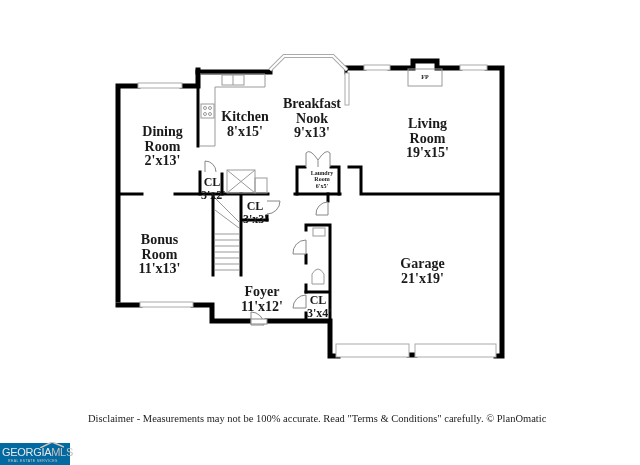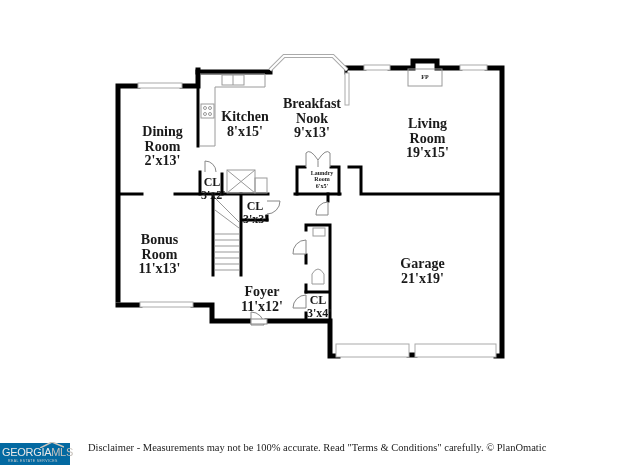--- a/index.html
+++ b/index.html
@@ -3,21 +3,21 @@
 <meta charset="utf-8">
 <style>
   html, body { margin:0; padding:0; background:#ffffff; }
   body { width:640px; height:465px; position:relative; overflow:hidden; font-family:"Liberation Serif", serif; }
   #plan { position:absolute; left:0; top:0; width:640px; height:465px; }
   .room-label { position:absolute; text-align:center; font-family:"Liberation Serif", serif; font-weight:bold; color:#1a1a1a; line-height:1.05; }
   .room-label span { display:block; }
   .lg { font-size:14px; }
   .sm { font-size:12px; }
   .xs { font-size:6px; }
-  #disclaimer { position:absolute; left:88px; top:442px; font-family:"Liberation Serif", serif; font-size:10.5px; color:#222; white-space:nowrap; }
+  #disclaimer { position:absolute; left:88px; top:413px; font-family:"Liberation Serif", serif; font-size:10.5px; color:#222; white-space:nowrap; }
   #mls-logo { position:absolute; left:0; top:443px; width:70px; height:22px; background:#0369a1; color:#fff; }
   #mls-logo .brand { position:absolute; left:2px; top:3px; font-family:"Liberation Sans", sans-serif; font-size:11px; letter-spacing:-0.3px; color:#e8e8e8; }
   #mls-logo .brand b { color:#c8c2bc; font-weight:normal; }
   #mls-logo .sub { position:absolute; left:8px; top:16px; font-family:"Liberation Sans", sans-serif; font-size:3.5px; color:#ccc; letter-spacing:0.4px; }
   #mls-logo .roof { position:absolute; left:40px; top:-1px; width:24px; height:6px; }
 </style>
 </head>
 <body>
 
 <svg id="plan" viewBox="0 0 640 465" xmlns="http://www.w3.org/2000/svg">

